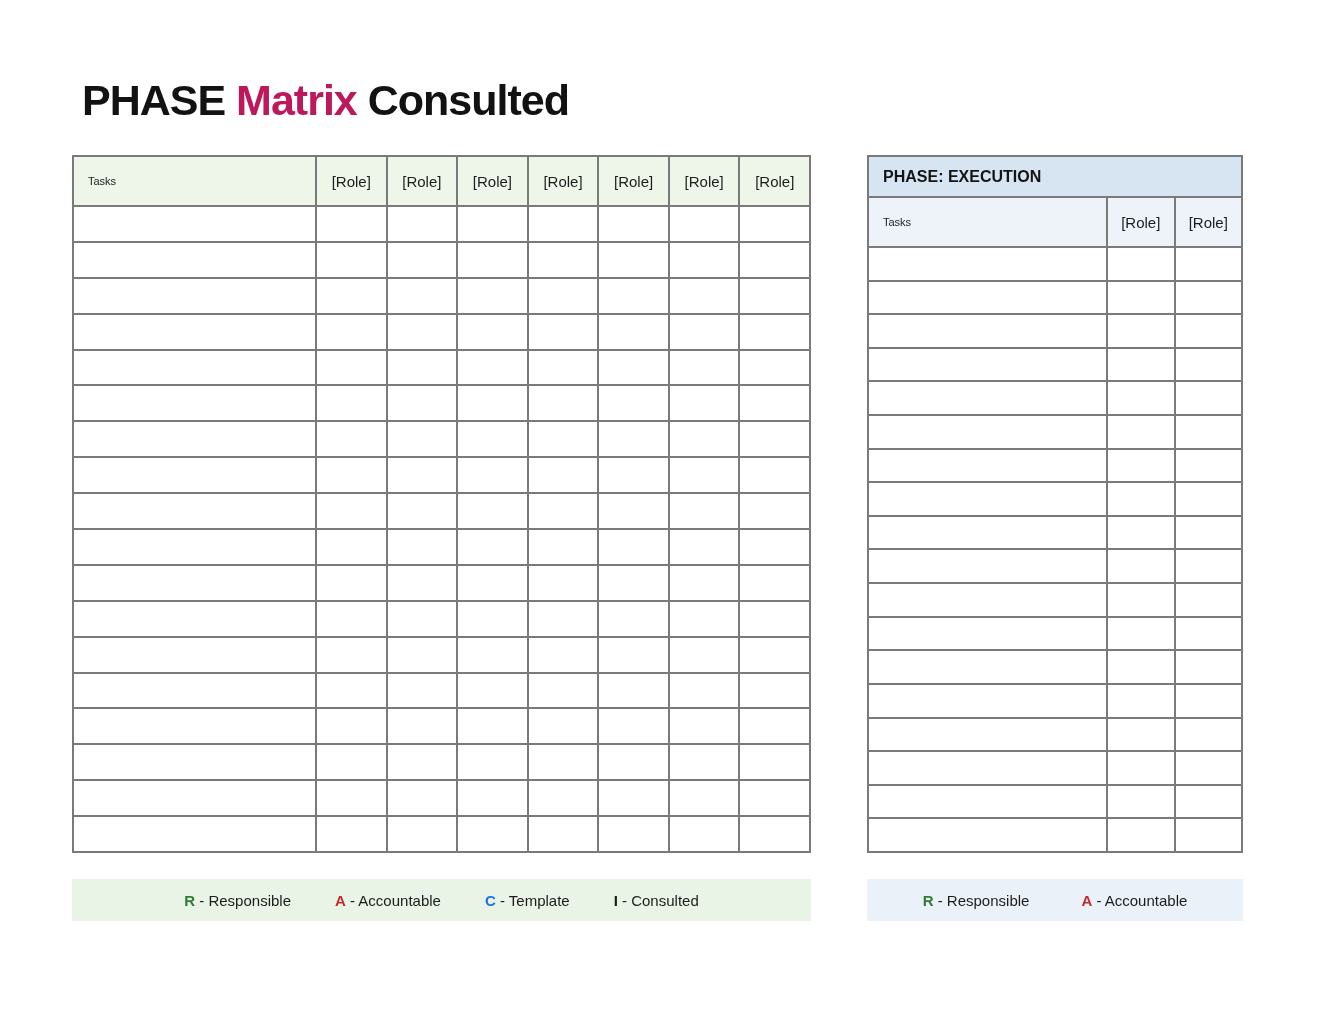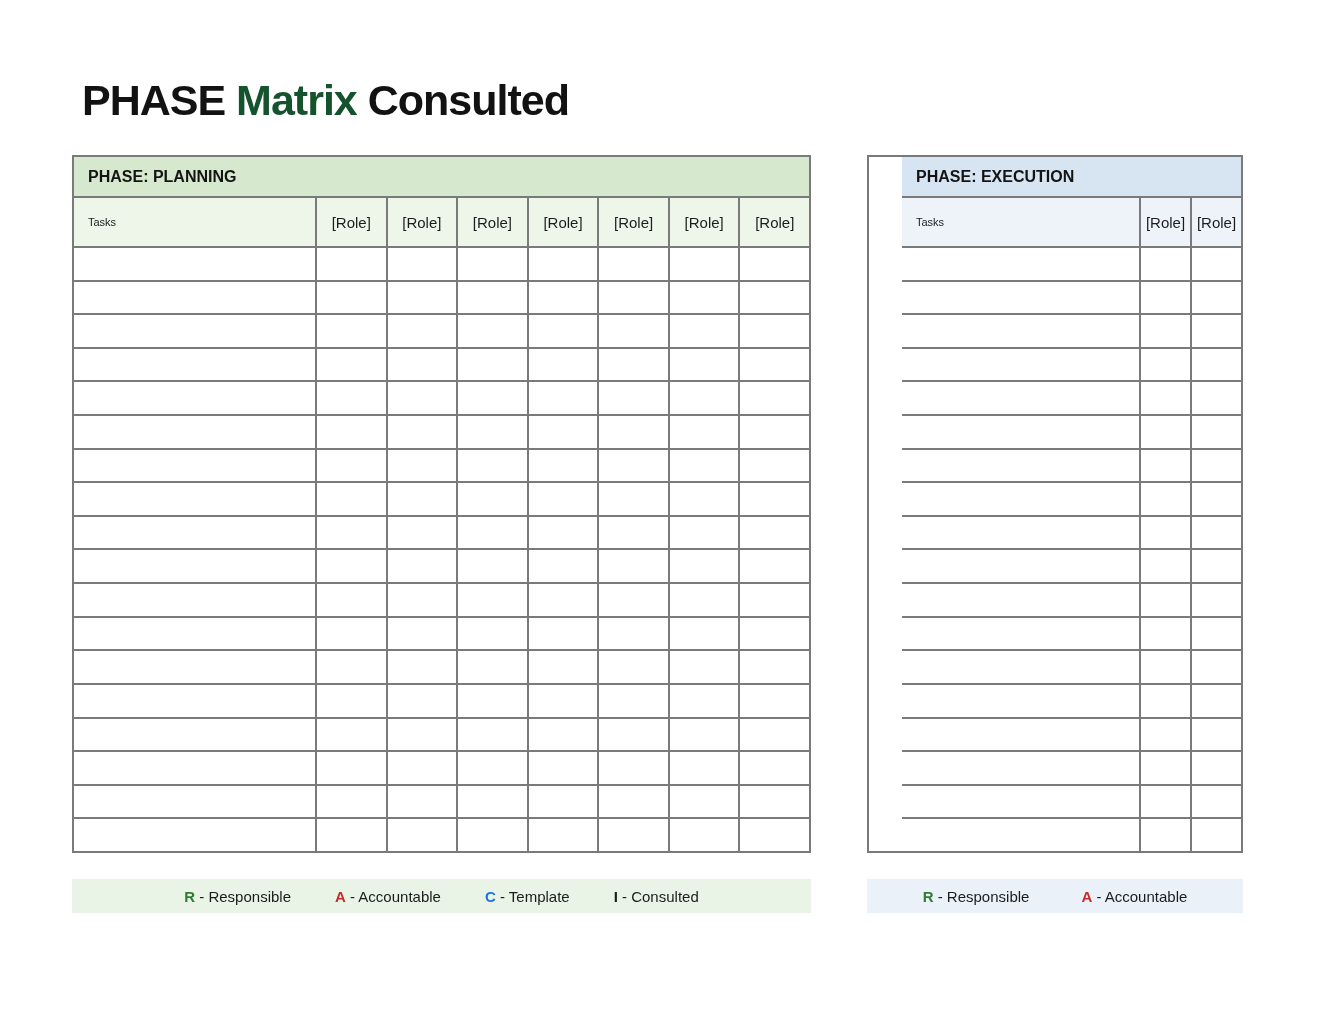--- a/index.html
+++ b/index.html
@@ -18,21 +18,21 @@
 
   .tbl{
     position:absolute;top:155px;
     display:flex;flex-direction:column;
     border:2px solid #7a7a7a;
     box-sizing:border-box;
     background:#ffffff;
     height:698px;
   }
   .tbl-left{left:72px;width:739px;}
-  .tbl-right{left:867px;width:376px;padding-left:33px;}
+  .tbl-right{left:867px;width:376px;}
 
   .phase{
     height:41px;flex:0 0 41px;
     display:flex;align-items:center;
     padding-left:14px;
     border-bottom:2px solid #7a7a7a;
     box-sizing:border-box;
     font-size:16px;font-weight:700;color:#141414;
   }
   .cols{
@@ -45,39 +45,36 @@
   .row{flex:1 1 0;display:flex;border-bottom:2px solid #7a7a7a;box-sizing:border-box;}
   .row:last-child{border-bottom:none;}
   .cell{box-sizing:border-box;}
   .cell + .cell{border-left:2px solid #7a7a7a;}
   .task-cell{display:flex;align-items:center;padding-left:14px;font-size:11px;}
   .role-cell{flex:1 1 0;display:flex;align-items:center;justify-content:center;font-size:15px;}
   .tbl-left .task-cell{flex:0 0 241px;}
   .tbl-right .task-cell{flex:0 0 237px;}
 
   .legend{
-    position:absolute;top:879px;height:34px;
+    position:absolute;top:879px;height:42px;
     display:flex;align-items:center;justify-content:center;
     box-sizing:border-box;
     font-size:15px;color:#1c1c1c;
   }
   .legend-left{left:72px;width:739px;gap:44px;}
   .legend-right{left:867px;width:376px;gap:52px;}
   .legend-item{white-space:nowrap;}
   .legend-item b{font-weight:700;}
 </style>
 </head>
 <body>
 
-<h1 class="page-title"><span>PHASE </span><span class="hl" style="color: #14532d;">Matrix</span><span> Consulted</span></h1>
+<h1 class="page-title"><span>PHASE </span><span class="hl" style="color: #be185d;">Matrix</span><span> Consulted</span></h1>
 
 <section class="tbl tbl-left">
-  <div class="phase" style="background: rgb(214, 232, 205);">
-    <span>PHASE: PLANNING</span>
-  </div>
   <div class="cols" style="background: rgb(238, 246, 234);">
       <div class="cell task-cell">Tasks</div>
       <div class="cell role-cell">[Role]</div>
       <div class="cell role-cell">[Role]</div>
       <div class="cell role-cell">[Role]</div>
       <div class="cell role-cell">[Role]</div>
       <div class="cell role-cell">[Role]</div>
       <div class="cell role-cell">[Role]</div>
       <div class="cell role-cell">[Role]</div>
     </div>

